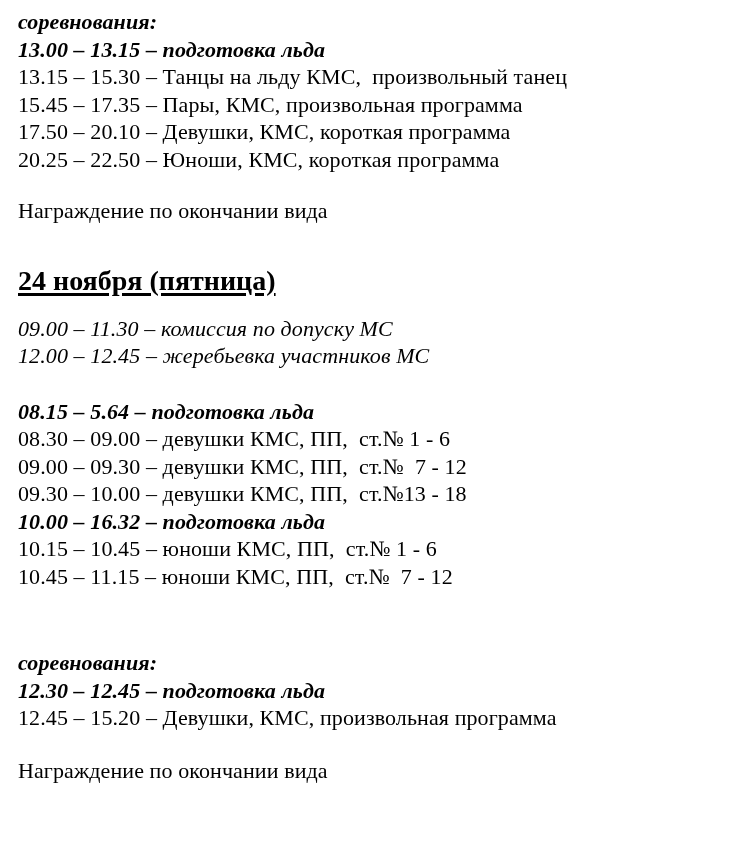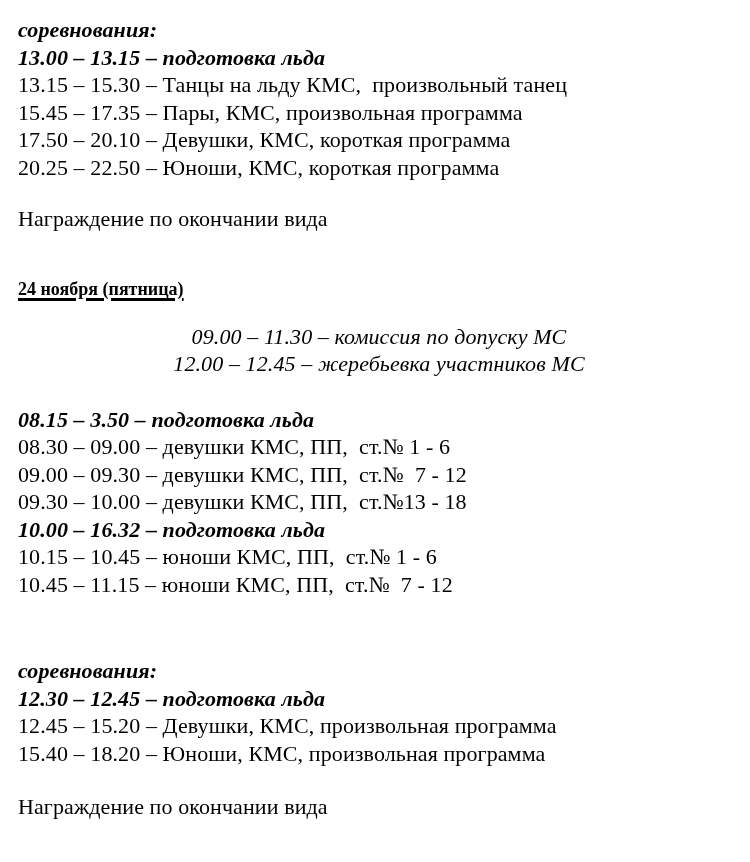--- a/index.html
+++ b/index.html
@@ -9,39 +9,38 @@
   }
   .page {
     position: relative;
     width: 750px;
     height: 862px;
     background: #ffffff;
     overflow: hidden;
     font-family: "Liberation Serif", "DejaVu Serif", serif;
     color: #000000;
     box-sizing: border-box;
-    padding: 16px 10px 0 18px;
+    padding: 8px 10px 0 18px;
   }
   .line {
     font-size: 22px;
     line-height: 27.5px;
     height: 27.5px;
     white-space: pre-wrap;
     letter-spacing: 0.1px;
   }
   .bi {
     font-weight: bold;
     font-style: italic;
   }
   .it {
     font-style: italic;
-    text-align: center;
   }
   .date-heading {
-    font-size: 18px;
+    font-size: 28px;
     font-weight: bold;
     line-height: 30px;
     height: 30px;
     white-space: pre-wrap;
   }
   .date-heading .u {
     text-decoration: underline;
     text-decoration-thickness: 2.5px;
     text-underline-offset: 3px;
   }
@@ -72,32 +71,31 @@
 
   <div class="date-heading"><span class="u">24 ноября (пятница)</span></div>
 
   <div class="sp3"></div>
 
   <div class="line it">09.00 – 11.30 – комиссия по допуску МС</div>
   <div class="line it">12.00 – 12.45 – жеребьевка участников МС</div>
 
   <div class="sp4"></div>
 
-  <div class="line bi">08.15 – 3.50 – подготовка льда</div>
+  <div class="line bi">08.15 – 5.64 – подготовка льда</div>
   <div class="line">08.30 – 09.00 – девушки КМС, ПП,  ст.№ 1 - 6</div>
   <div class="line">09.00 – 09.30 – девушки КМС, ПП,  ст.№  7 - 12</div>
   <div class="line">09.30 – 10.00 – девушки КМС, ПП,  ст.№13 - 18</div>
   <div class="line bi">10.00 – 16.32 – подготовка льда</div>
   <div class="line">10.15 – 10.45 – юноши КМС, ПП,  ст.№ 1 - 6</div>
   <div class="line">10.45 – 11.15 – юноши КМС, ПП,  ст.№  7 - 12</div>
 
   <div class="sp5"></div>
 
   <div class="line bi">соревнования:</div>
   <div class="line bi">12.30 – 12.45 – подготовка льда</div>
   <div class="line">12.45 – 15.20 – Девушки, КМС, произвольная программа</div>
-  <div class="line">15.40 – 18.20 – Юноши, КМС, произвольная программа</div>
 
   <div class="sp6"></div>
 
   <div class="line">Награждение по окончании вида</div>
 
 </div>
 
 </body></html>

